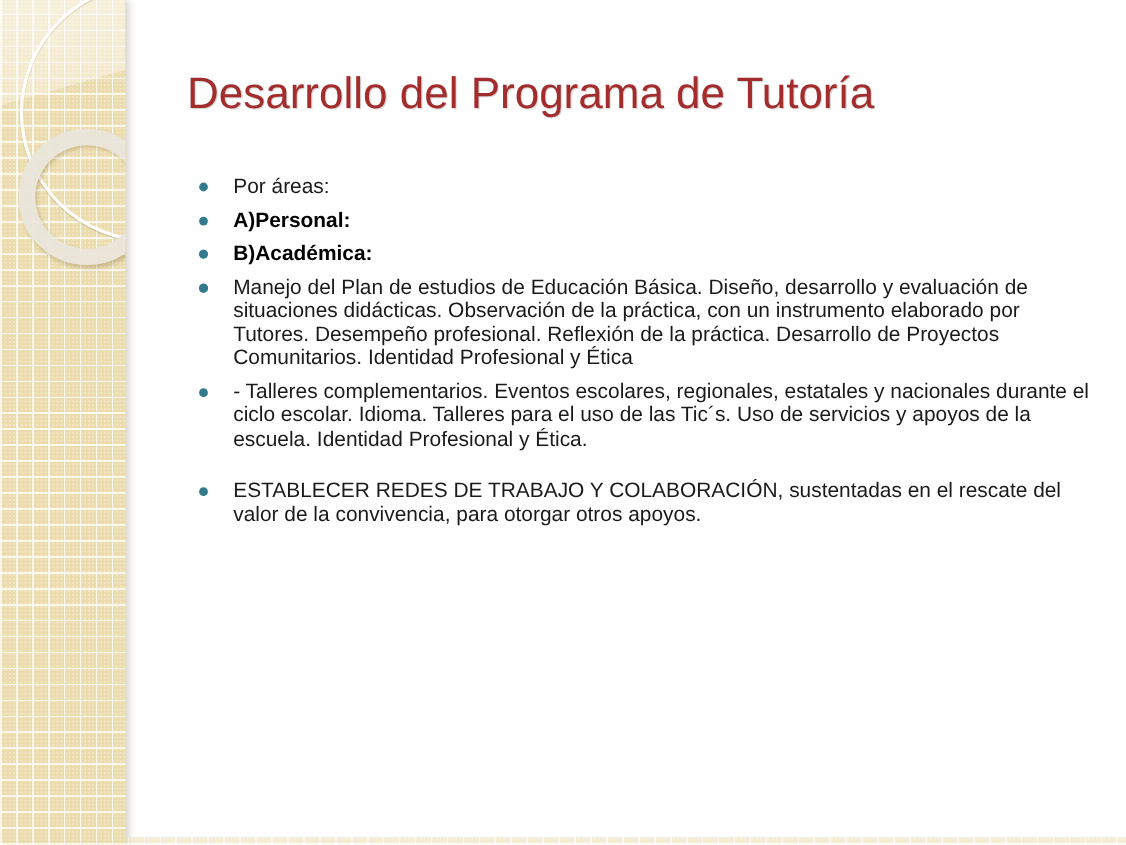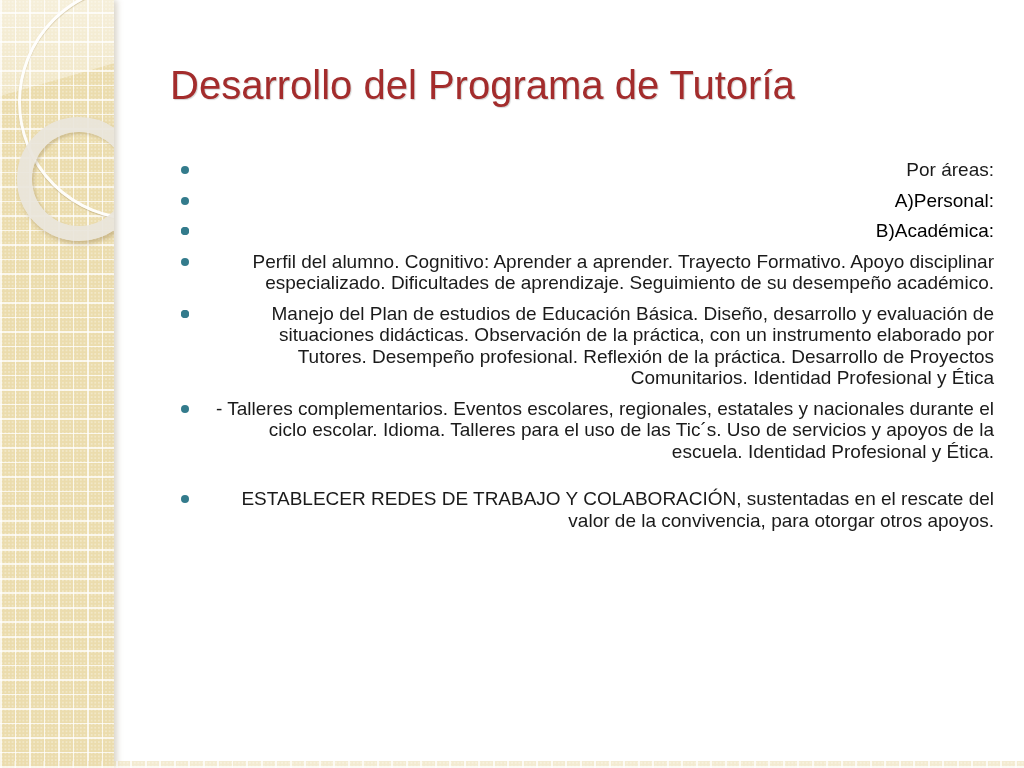--- a/index.html
+++ b/index.html
@@ -78,23 +78,22 @@
     list-style: none;
     margin: 50px 30px 0 65px;
   }
   .bullet-list li {
     position: relative;
     padding-left: 33px;
     margin-bottom: 9px;
     font-size: 19px;
     line-height: 21.5px;
     color: var(--body-color, #1A1A1A);
-    text-align: right;
   }
-  .bullet-list li.bold { font-weight: normal; color: #000; }
+  .bullet-list li.bold { font-weight: bold; color: #000; }
   .bullet-list li.spaced { margin-top: 26px; }
   .bullet {
     position: absolute;
     left: 2px; top: 7px;
     width: 8px; height: 8px;
     border-radius: 50%;
     background: var(--bullet-color, #337B8C);
   }
 </style>
 </head>
@@ -121,21 +120,20 @@
   </li>
         <li>
     <span class="bullet"></span>
   </li>
         <li class="bold">
     <span class="bullet"></span>
     <span>B)Académica:</span>
   </li>
         <li>
     <span class="bullet"></span>
-    <span>Perfil del alumno. Cognitivo: Aprender a aprender. Trayecto Formativo. Apoyo disciplinar especializado. Dificultades de aprendizaje. Seguimiento de su desempeño académico.</span>
   </li>
         <li class="bold">
     <span class="bullet"></span>
   </li>
         <li>
     <span class="bullet"></span>
     <span>Manejo del Plan de estudios de Educación Básica. Diseño, desarrollo y evaluación de situaciones didácticas. Observación de la práctica, con un instrumento elaborado por Tutores. Desempeño profesional. Reflexión de la práctica. Desarrollo de Proyectos Comunitarios. Identidad Profesional y Ética</span>
   </li>
         <li>
     <span class="bullet"></span>

